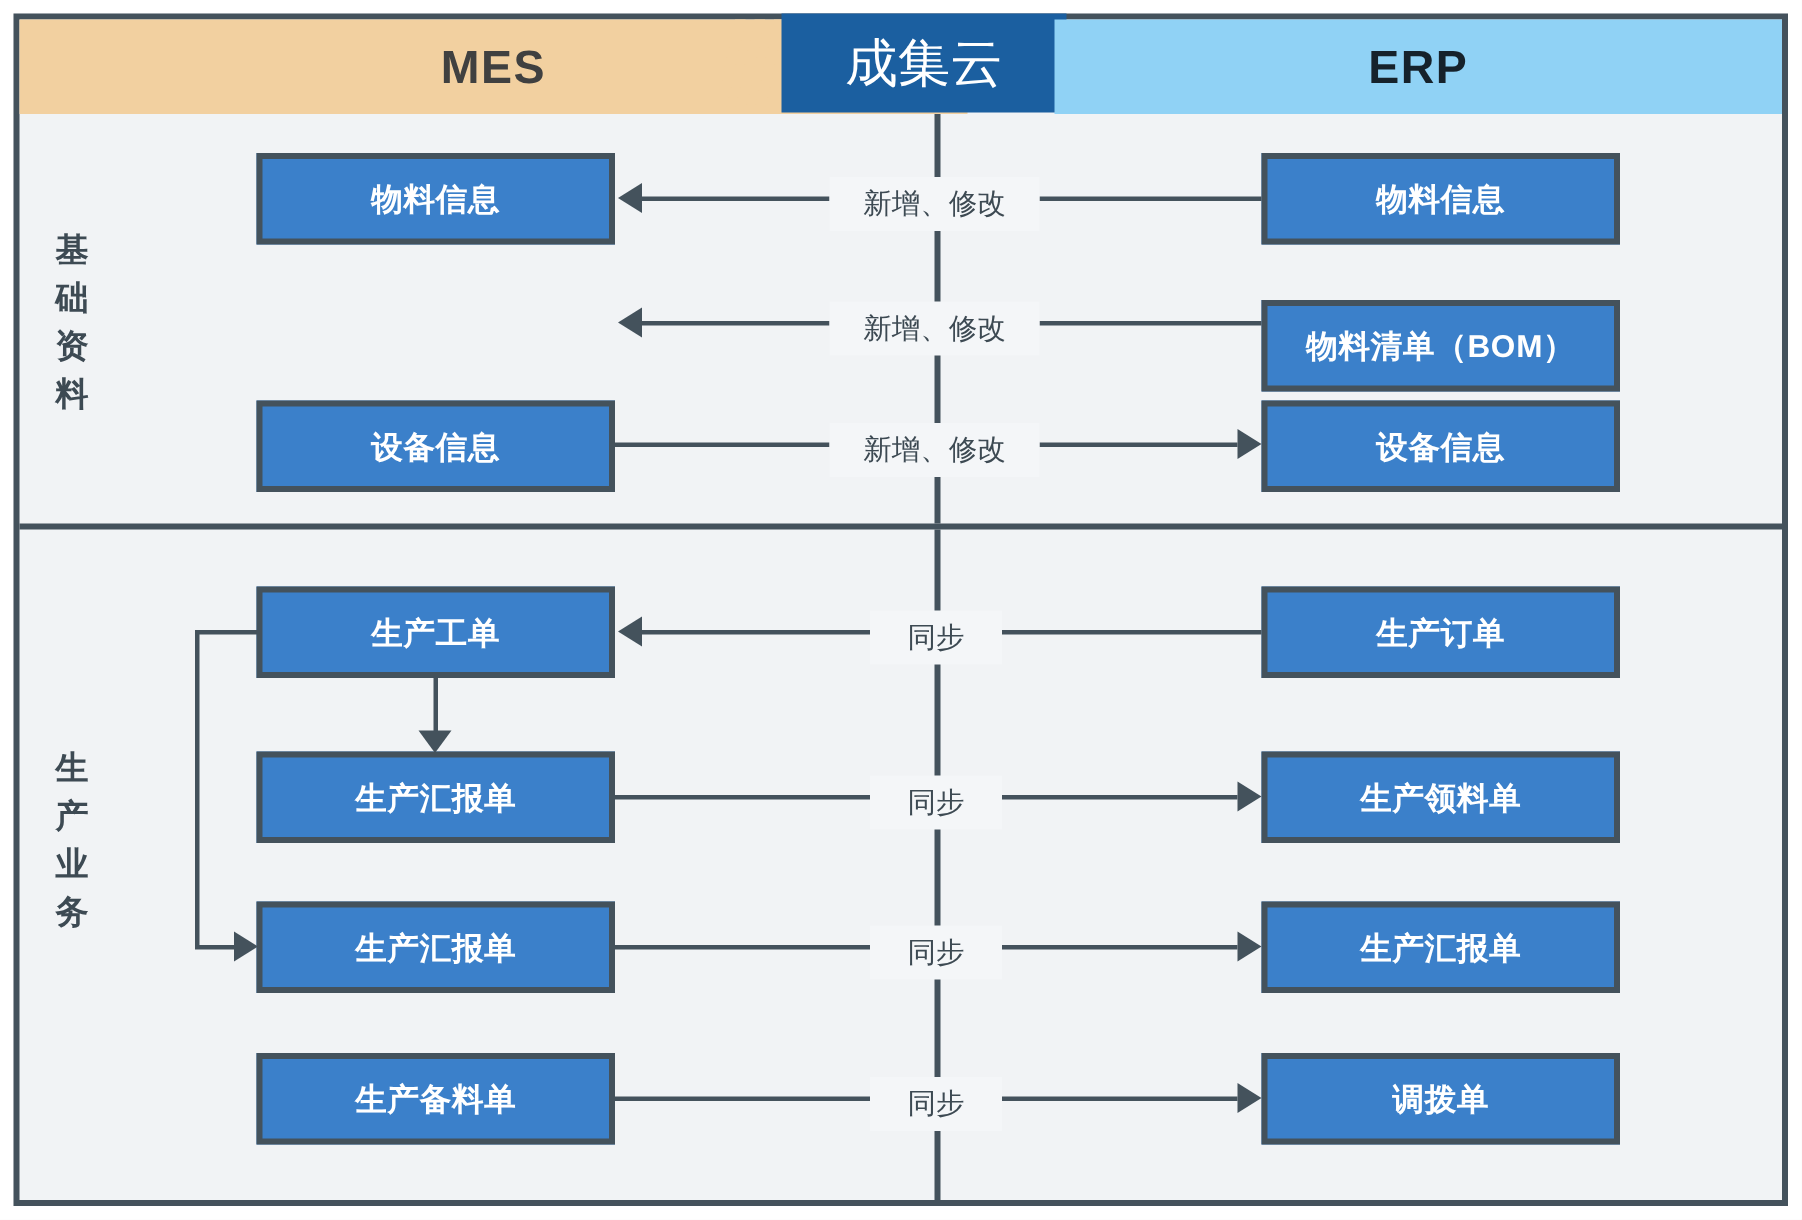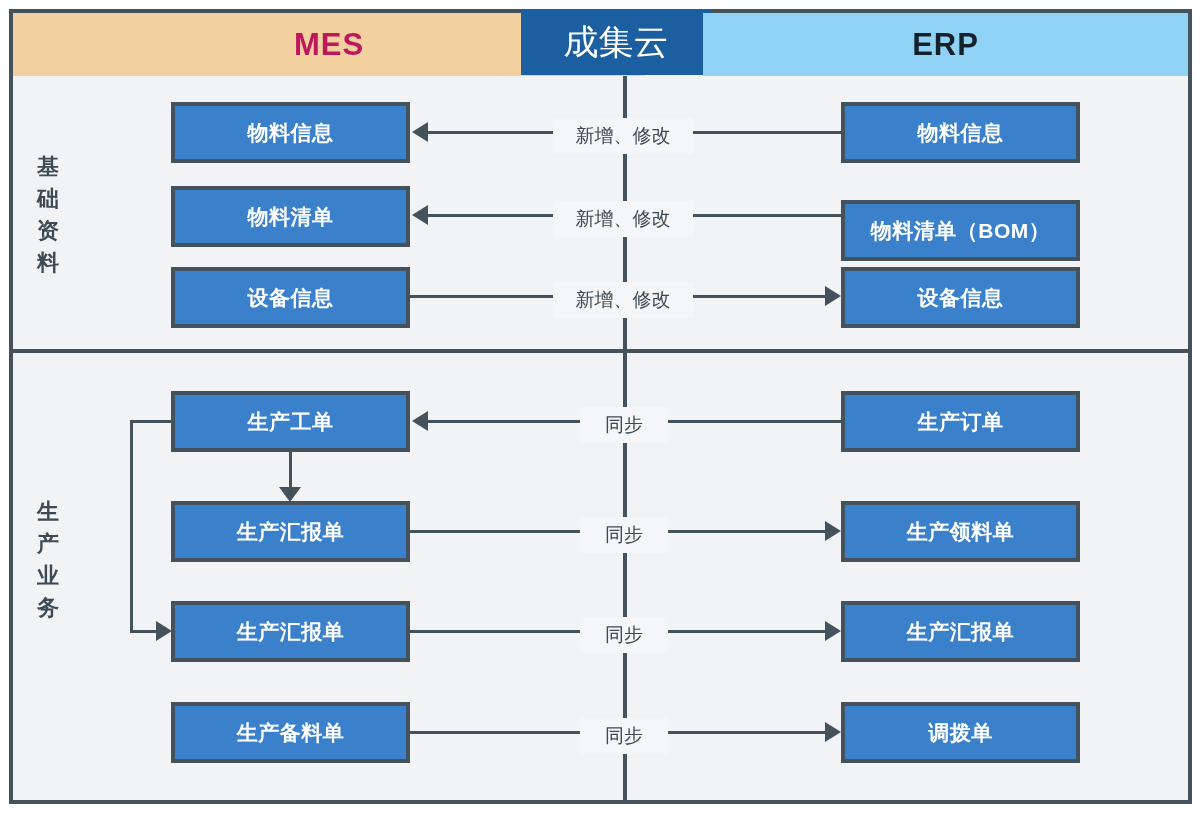--- a/index.html
+++ b/index.html
@@ -6,21 +6,21 @@
   body{font-family:"Liberation Sans","DejaVu Sans",sans-serif;}
   #stage{position:relative;width:1201px;height:813px;background:#ffffff;overflow:hidden;}
 
   
   .frame{position:absolute;left:9px;top:9px;width:1183px;height:795px;
          border:4px solid #44525c;background:#f1f3f5;box-sizing:border-box;}
 
   
   .hdr{position:absolute;left:13px;top:13px;height:63px;box-sizing:border-box;
        display:flex;align-items:center;justify-content:center;}
-  .hdr-mes{left:13px;width:632px;background:#f2d0a0;color:#be185d;}
+  .hdr-mes{left:13px;width:632px;background:#f2d0a0;color:#404040;}
   .hdr-erp{left:703px;width:485px;background:#90d2f5;color:#16222b;}
   .hdr-txt{font-size:31px;font-weight:bold;letter-spacing:1px;}
 
   
   .stripes{position:absolute;left:481px;top:13px;width:46px;height:63px;overflow:hidden;}
   .stripes i{position:absolute;top:-8px;width:7px;height:82px;background:#f2d0a0;
              transform:skewX(-12deg);}
   .stripes i:nth-child(1){left:2px;}
   .stripes i:nth-child(2){left:15px;}
   .stripes i:nth-child(3){left:28px;}
@@ -119,23 +119,20 @@
   <div class="node right" style="top:102px;height:61px;">
     <span>物料信息</span>
   </div>
   <div class="seg h" style="left:428px;top:131px;width:125px;"></div>
   <div class="seg h" style="left:693px;top:131px;width:148px;"></div>
   <div class="ah left" style="left:412px;top:122px;"></div>
   <div class="chip" style="left:553px;top:118px;width:140px;box-sizing:border-box;">
     <span>新增、修改</span>
   </div>
 
-  <div class="node left" style="top:186px;height:61px;">
-    <span>物料清单</span>
-  </div>
   <div class="node right" style="top:200px;height:61px;">
     <span>物料清单（BOM）</span>
   </div>
   <div class="seg h" style="left:428px;top:214px;width:125px;"></div>
   <div class="seg h" style="left:693px;top:214px;width:148px;"></div>
   <div class="ah left" style="left:412px;top:205px;"></div>
   <div class="chip" style="left:553px;top:201px;width:140px;box-sizing:border-box;">
     <span>新增、修改</span>
   </div>
 

